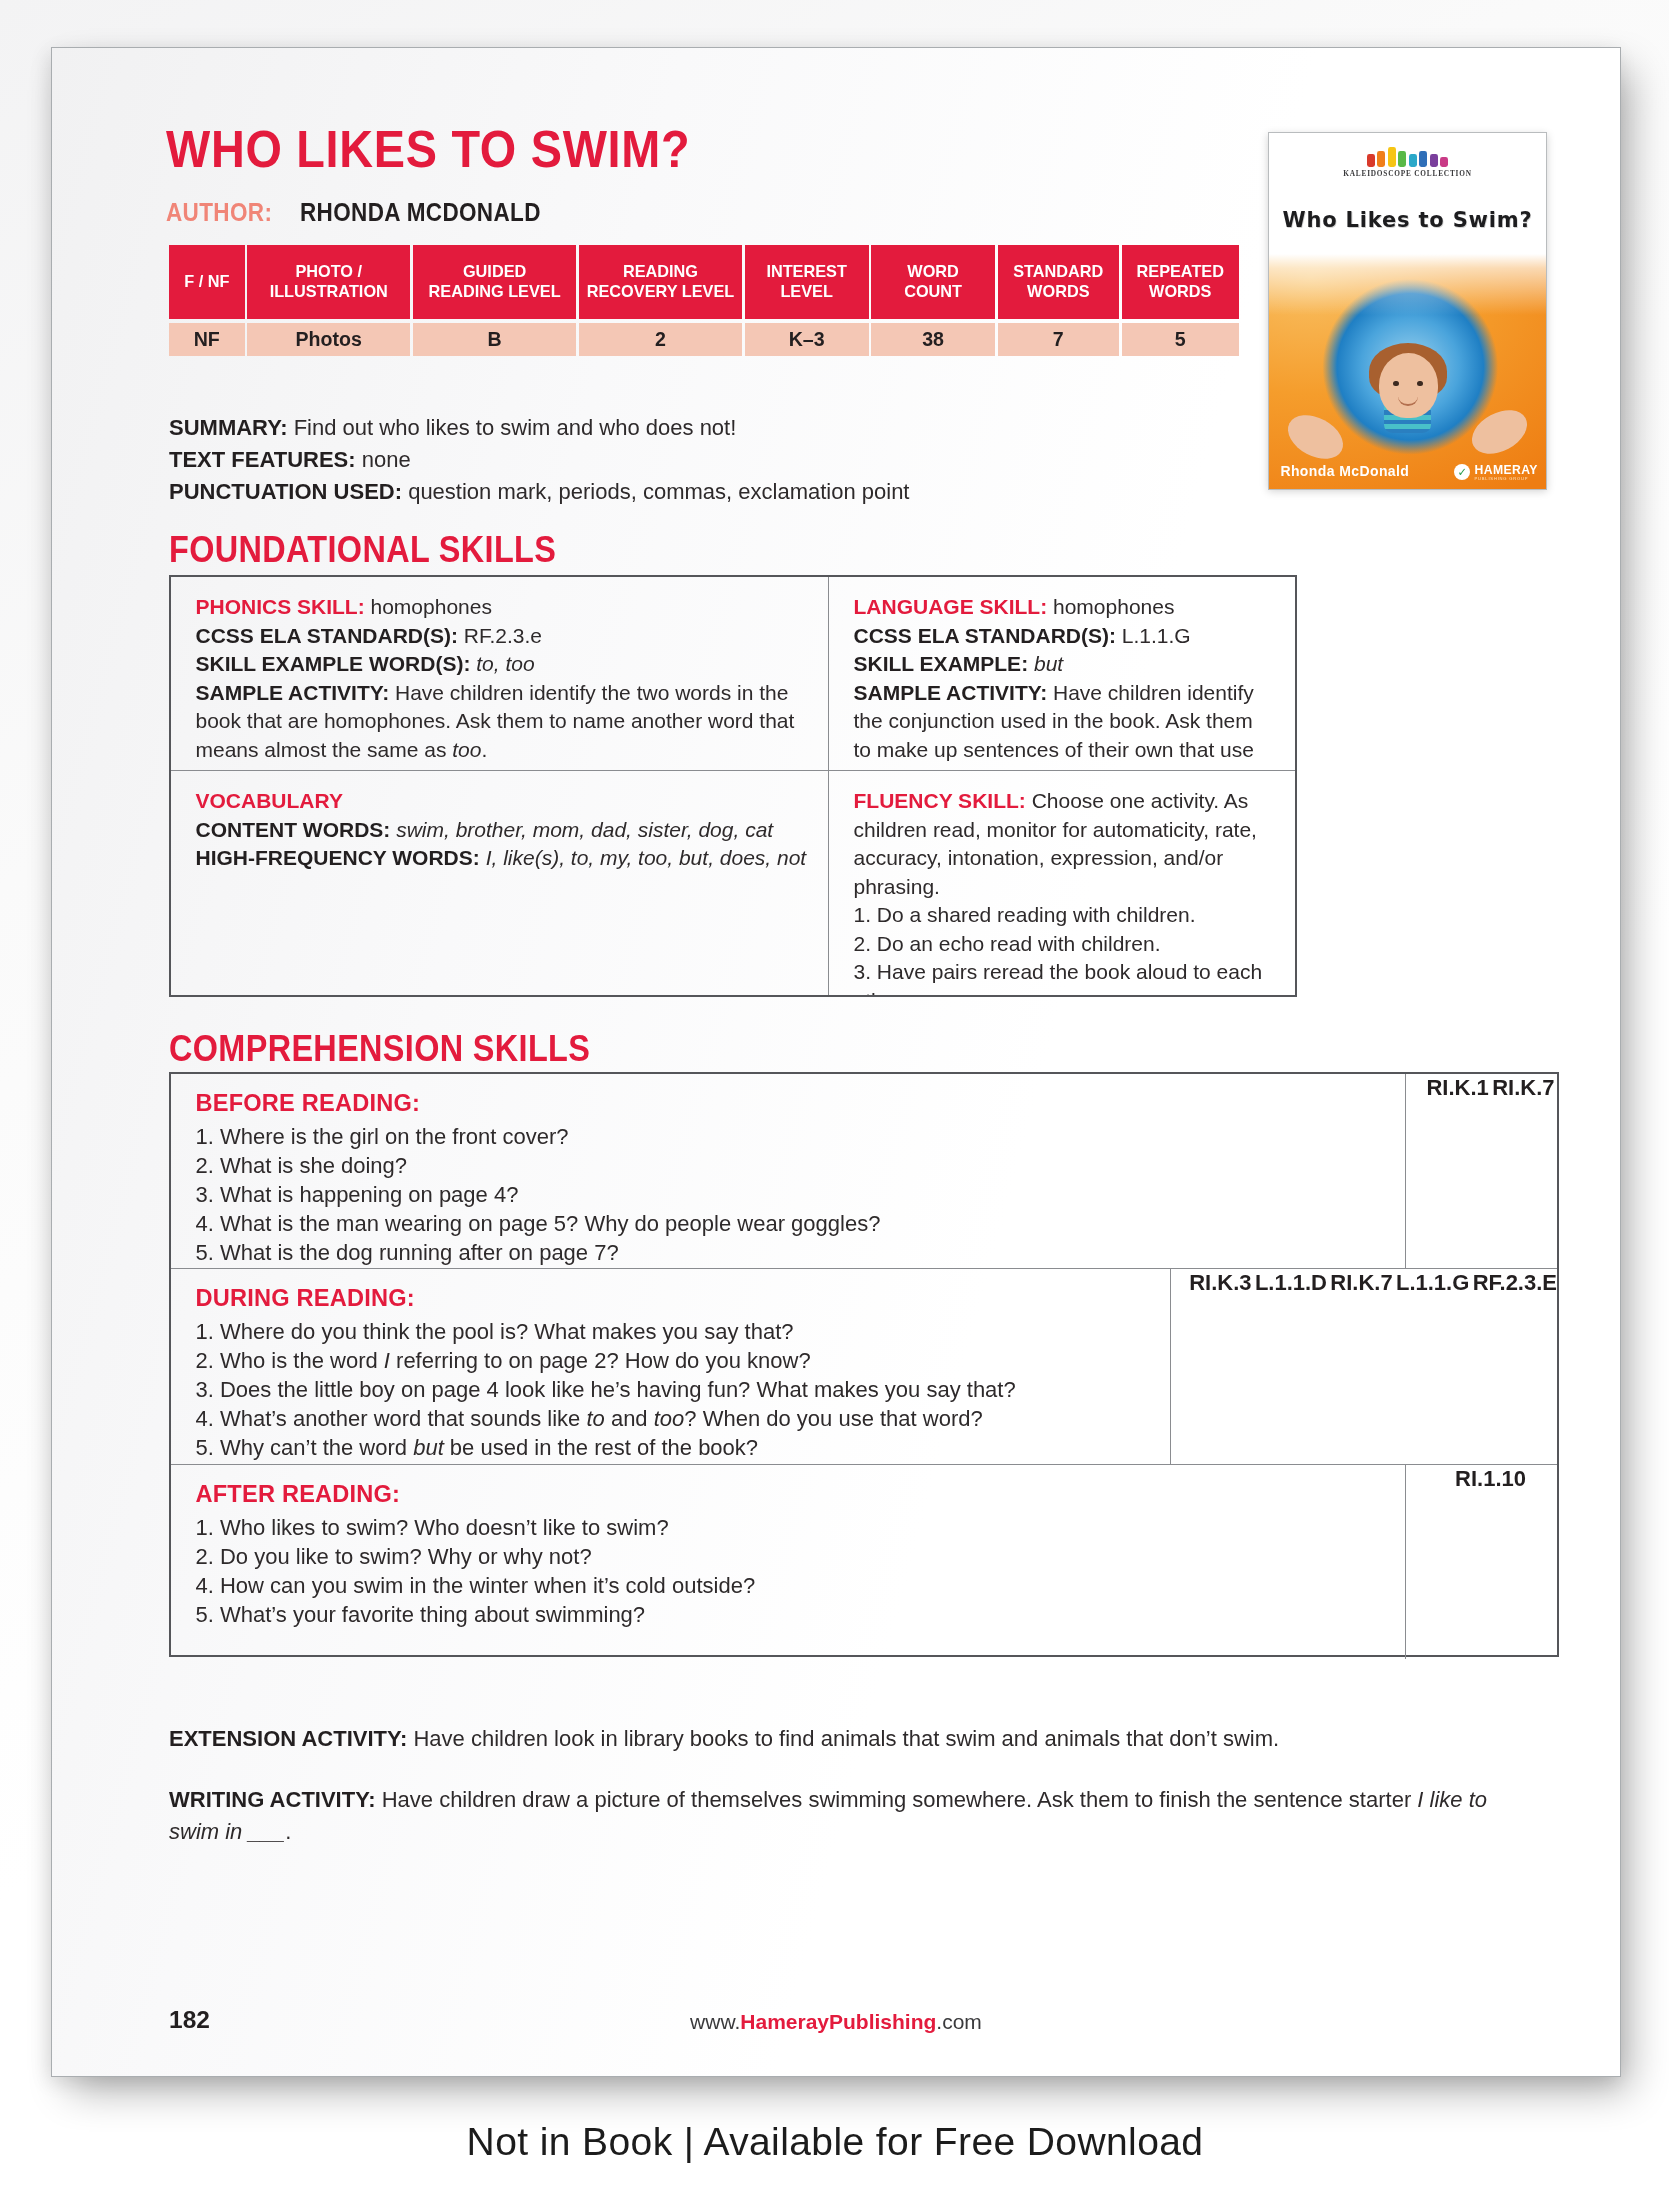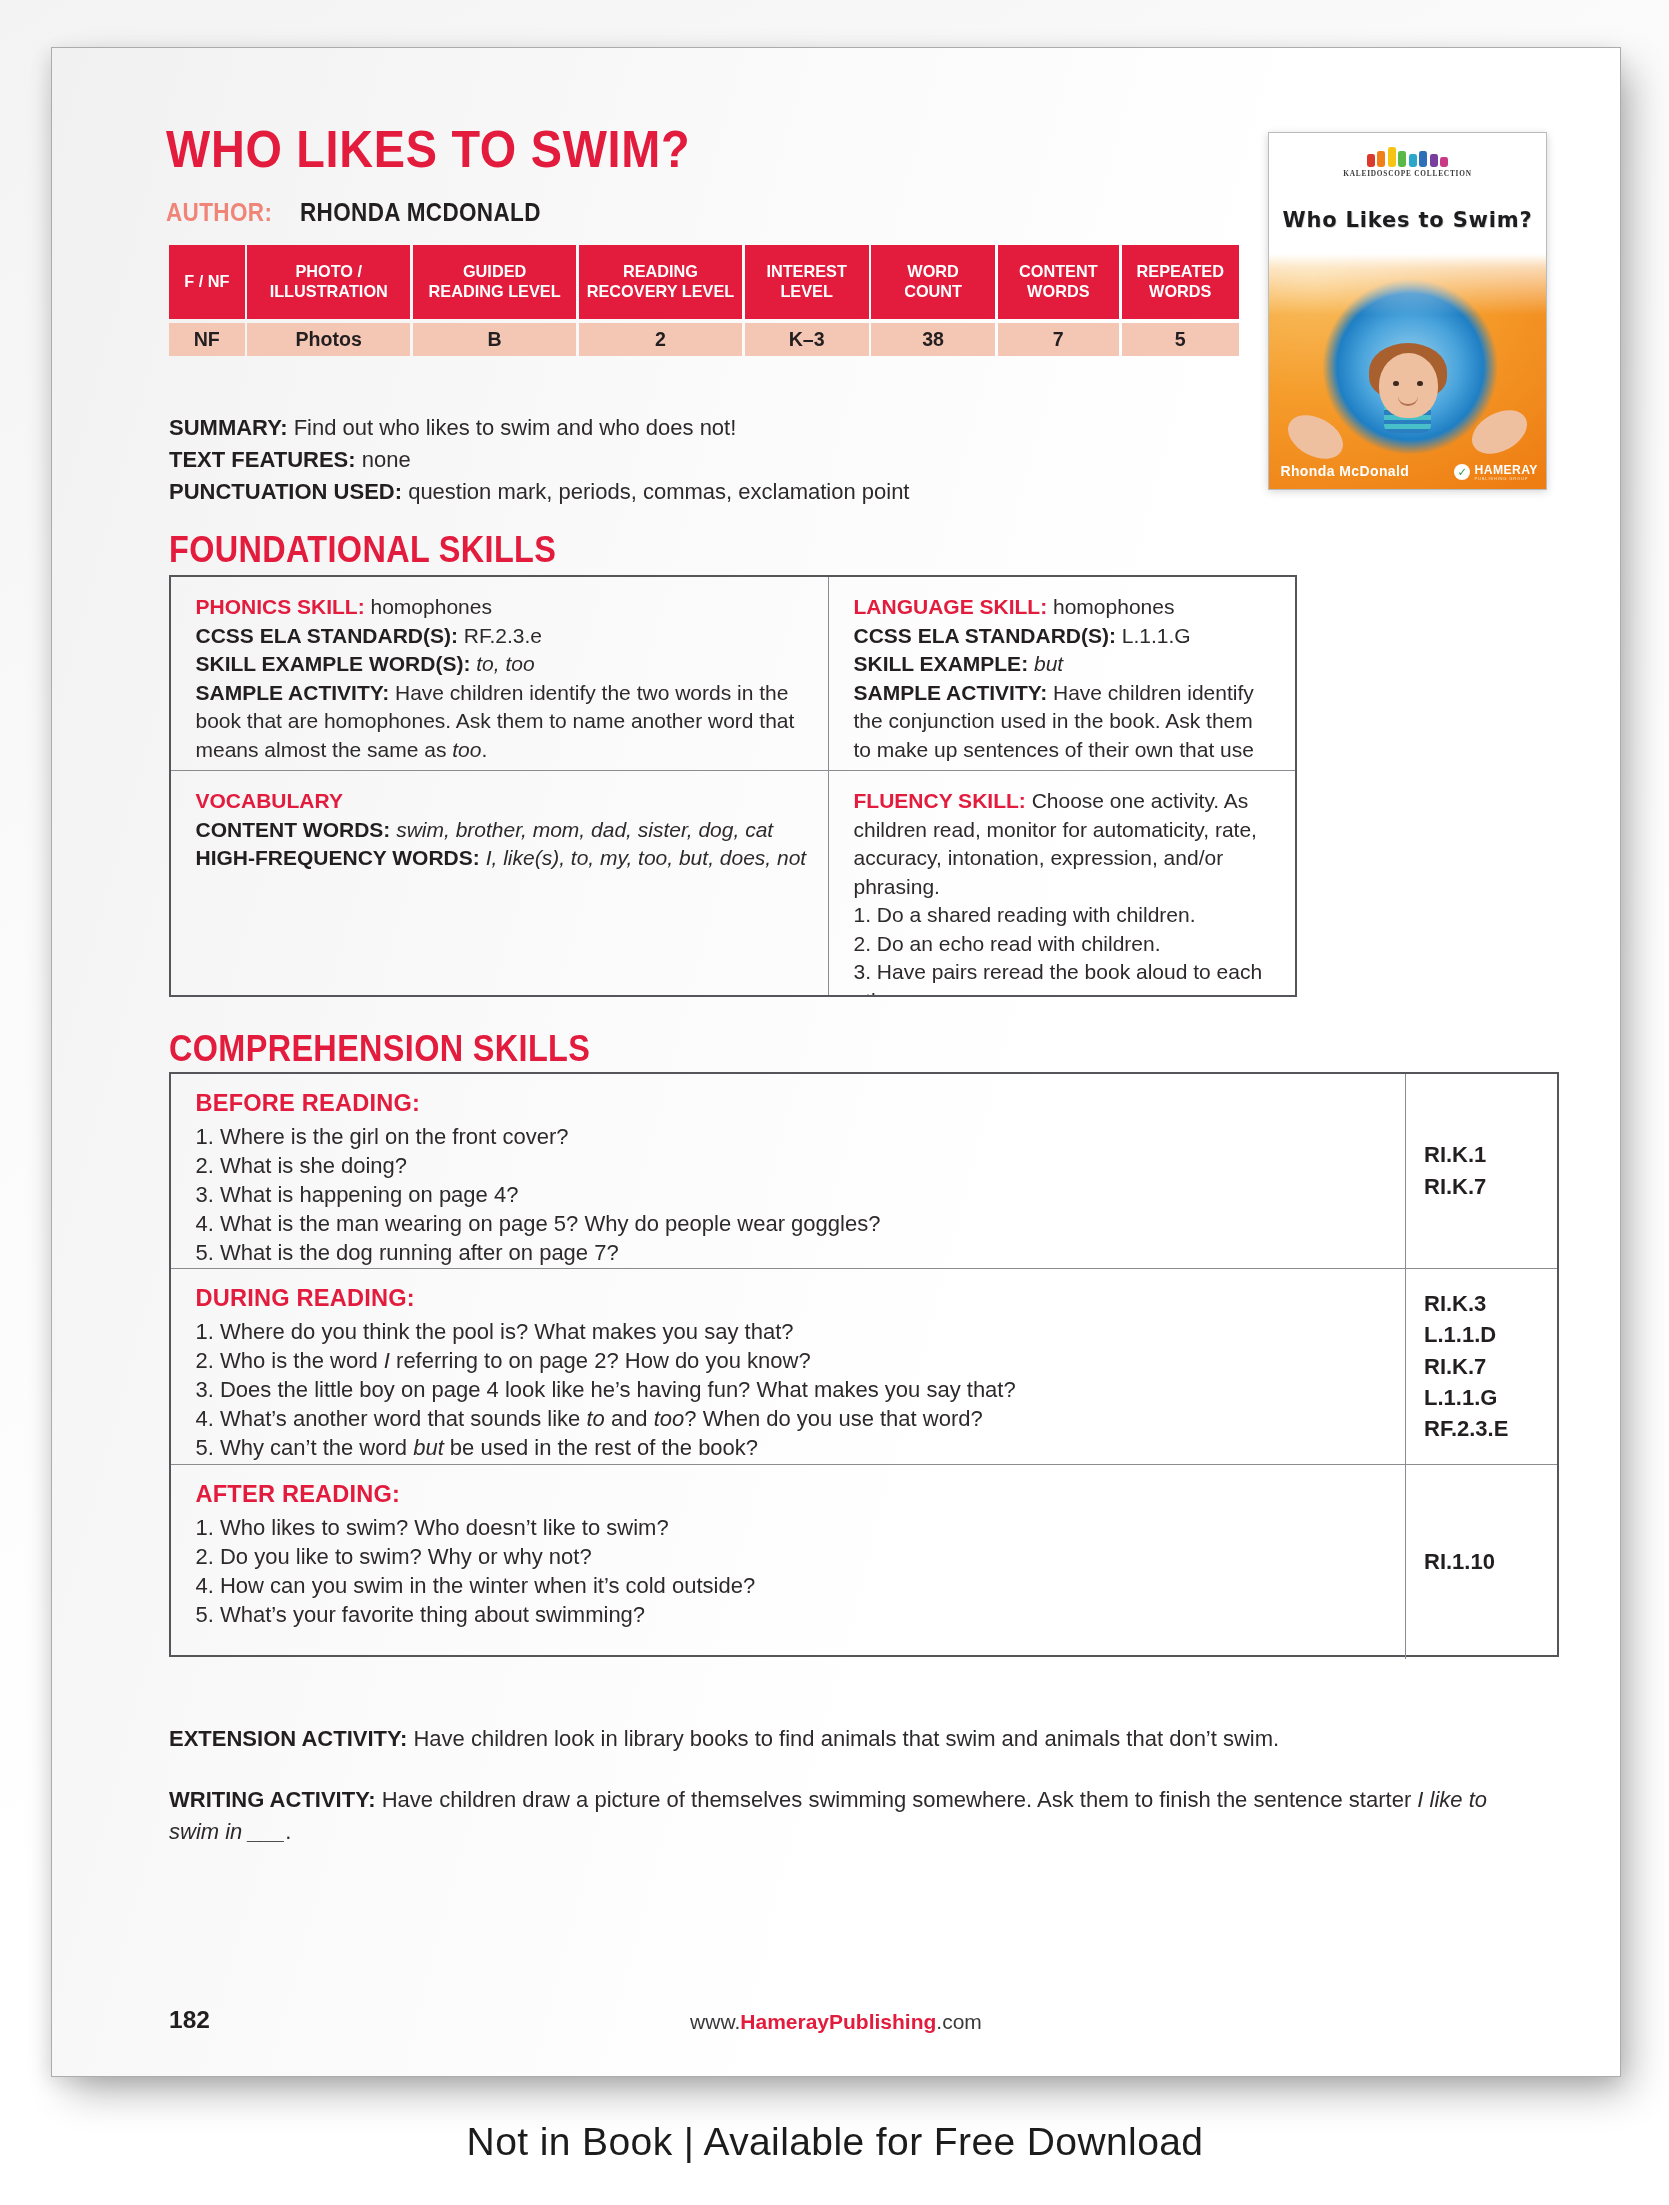--- a/index.html
+++ b/index.html
@@ -79,21 +79,21 @@
   .seg-r{font-weight:700;color:#e31b3d;}
   .seg-i{font-style:italic;}
 
   
   .ctable{position:absolute;left:117px;top:1024px;width:1390px;height:585px;border:2.4px solid #55565a;box-sizing:border-box;}
   .crow{display:flex;height:194px;box-sizing:border-box;}
   .crow.mid{height:197px;border-top:1.6px solid #8a8c90;border-bottom:1.6px solid #8a8c90;}
   .qcell{width:1235px;box-sizing:border-box;padding:14.7px 16.3px 0 24.5px;border-right:1.6px solid #8a8c90;overflow:hidden;}
   .qtitle{font-size:23.6px;font-weight:700;color:#e31b3d;line-height:28px;margin-bottom:4.9px;letter-spacing:0.2px;}
   .qline{font-size:22px;line-height:29px;color:#2e2a2b;}
-  .scell{flex:1;display:flex;flex-direction:column;justify-content:center;gap:3.3px;padding-left:18px;box-sizing:border-box;}
+  .scell{flex:1;display:flex;justify-content:center;gap:3.3px;padding-left:18px;box-sizing:border-box;}
   .scell span{font-size:22px;font-weight:700;color:#231f20;line-height:28px;}
 
   .activity{position:absolute;left:117px;width:1360px;font-size:22px;line-height:32px;color:#2e2a2b;}
   .activity.ext{top:1675px;} .activity.wri{top:1736px;}
 
   .pagenum{position:absolute;left:117px;top:1958px;font-size:24.5px;font-weight:800;color:#231f20;}
   .site{position:absolute;left:0;right:0;top:1962px;text-align:center;font-size:21px;color:#3a3a3c;}
   .site .brand{color:#e31b3d;font-weight:800;}
 
   .caption{position:absolute;left:0;right:0;top:2120px;text-align:center;font-size:39px;color:#1c1c1c;letter-spacing:0.4px;}
@@ -118,21 +118,21 @@
       <div class="ith">PHOTO /
 ILLUSTRATION</div>
       <div class="ith">GUIDED
 READING LEVEL</div>
       <div class="ith">READING
 RECOVERY LEVEL</div>
       <div class="ith">INTEREST
 LEVEL</div>
       <div class="ith">WORD
 COUNT</div>
-      <div class="ith">CONTENT
+      <div class="ith">STANDARD
 WORDS</div>
       <div class="ith">REPEATED
 WORDS</div>
       <div class="itd">NF</div>
       <div class="itd">Photos</div>
       <div class="itd">B</div>
       <div class="itd">2</div>
       <div class="itd">K–3</div>
       <div class="itd">38</div>
       <div class="itd">7</div>

